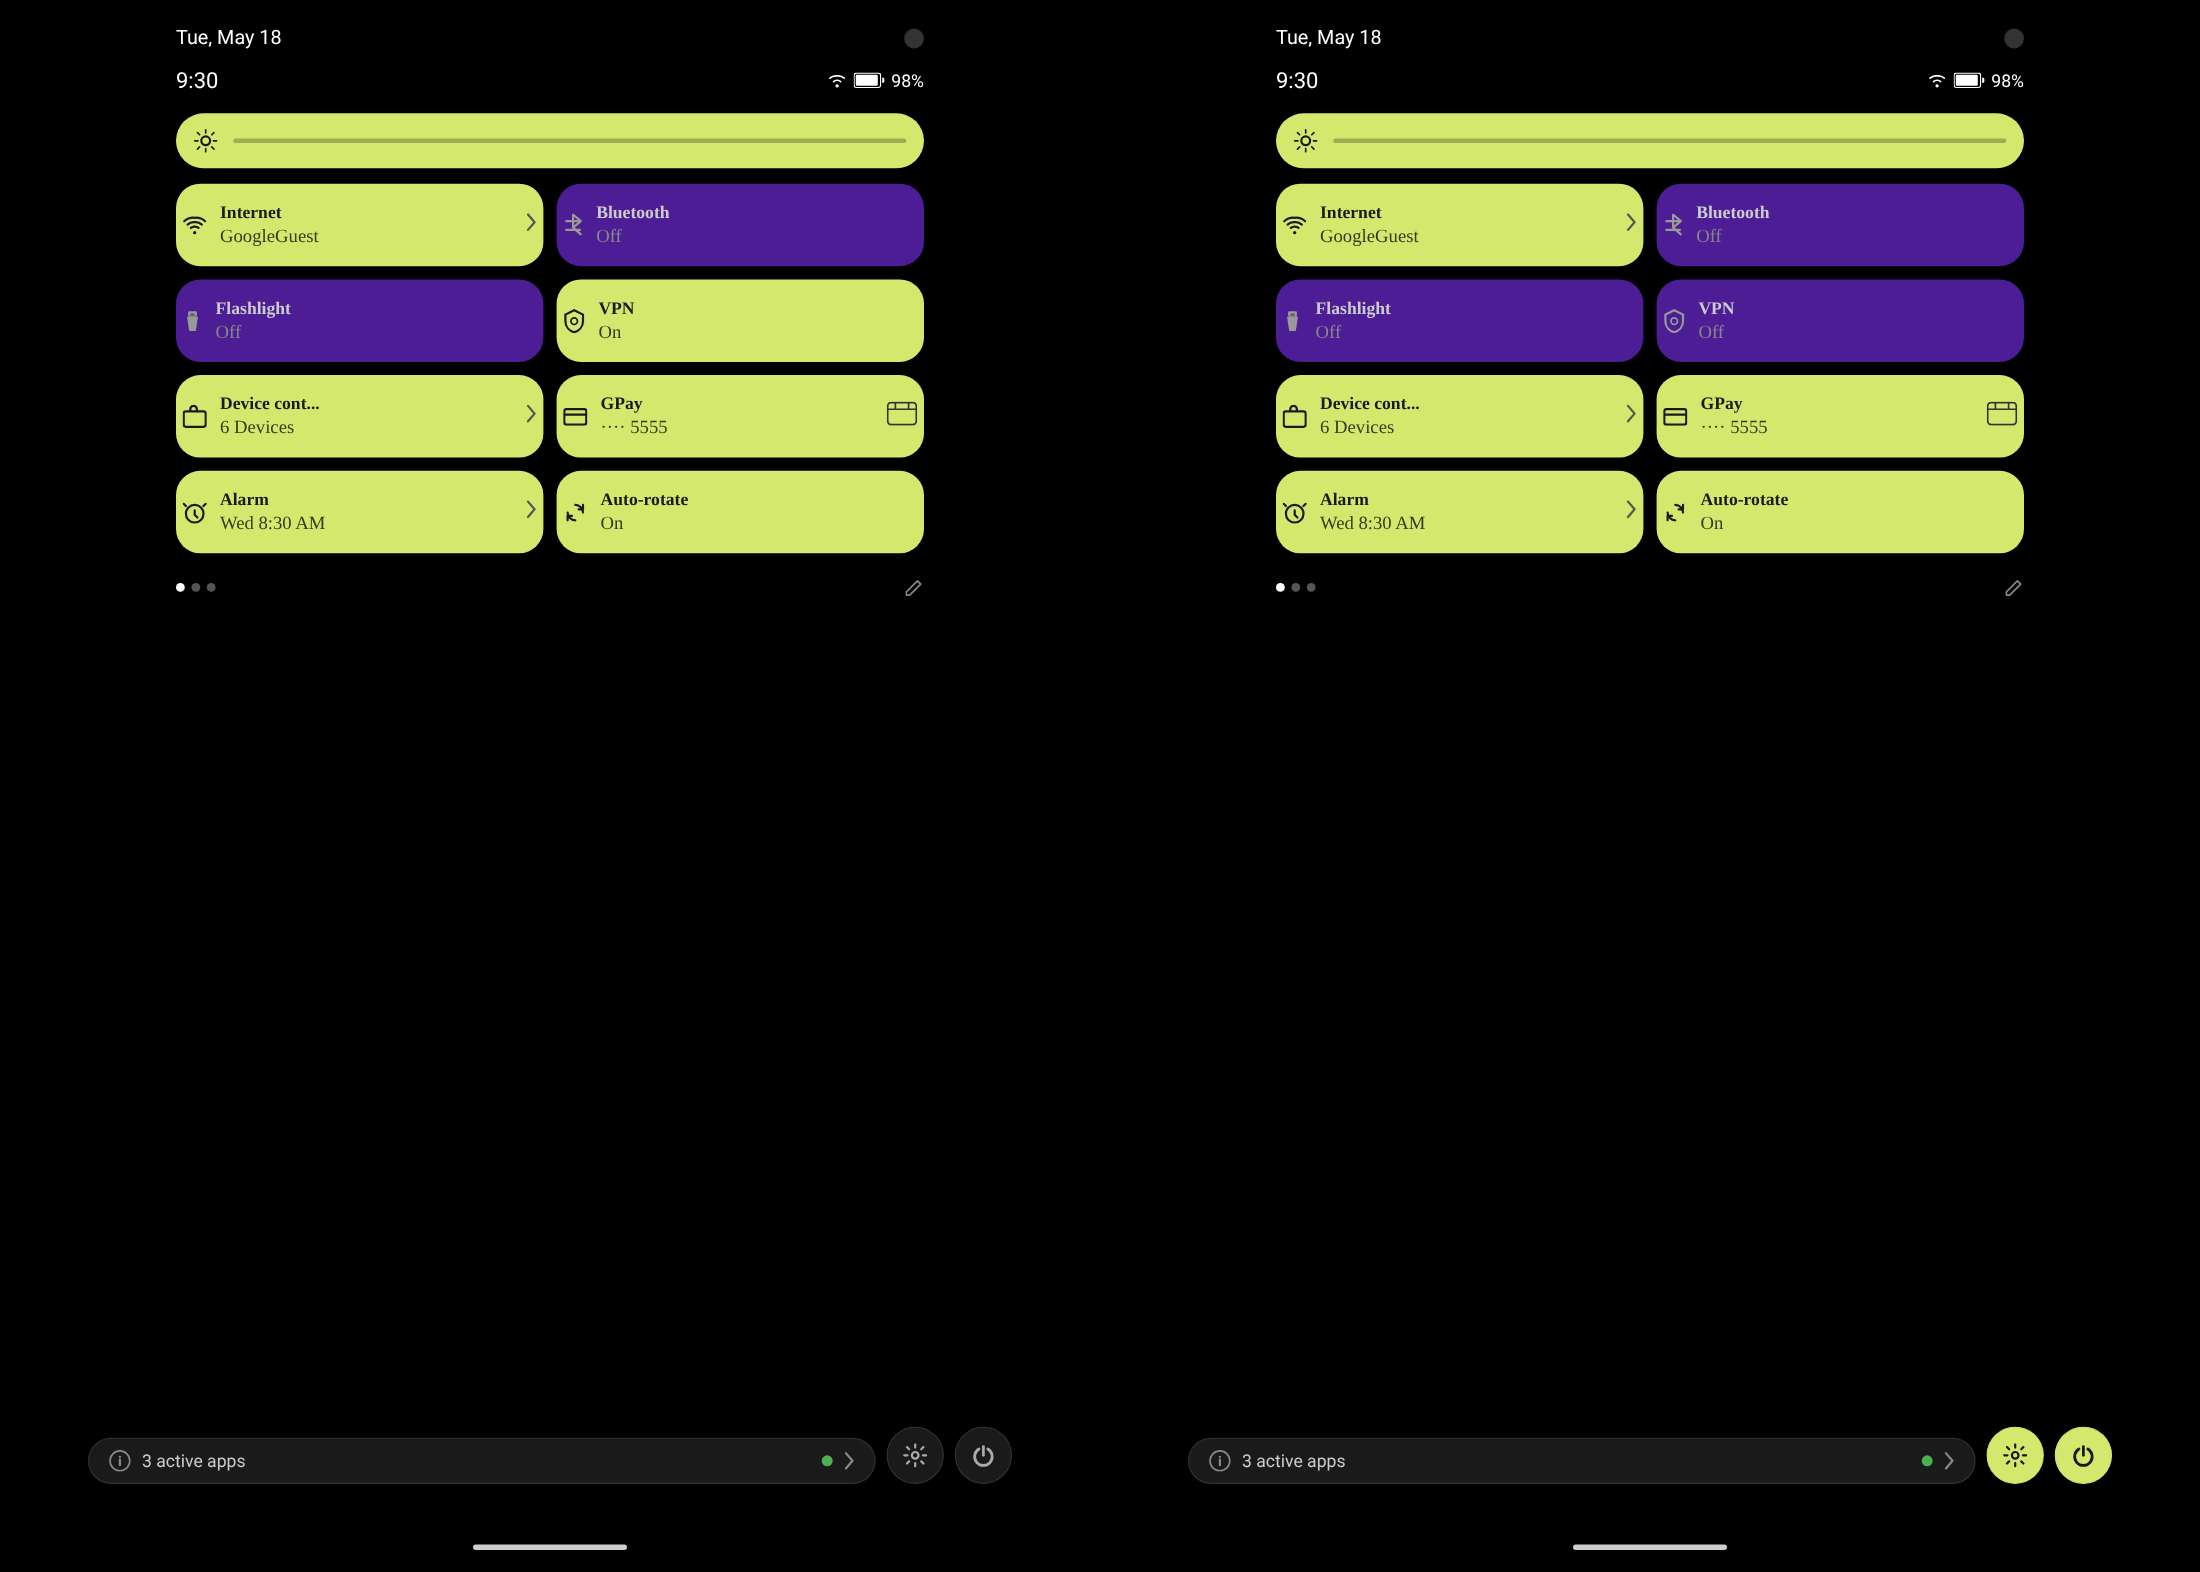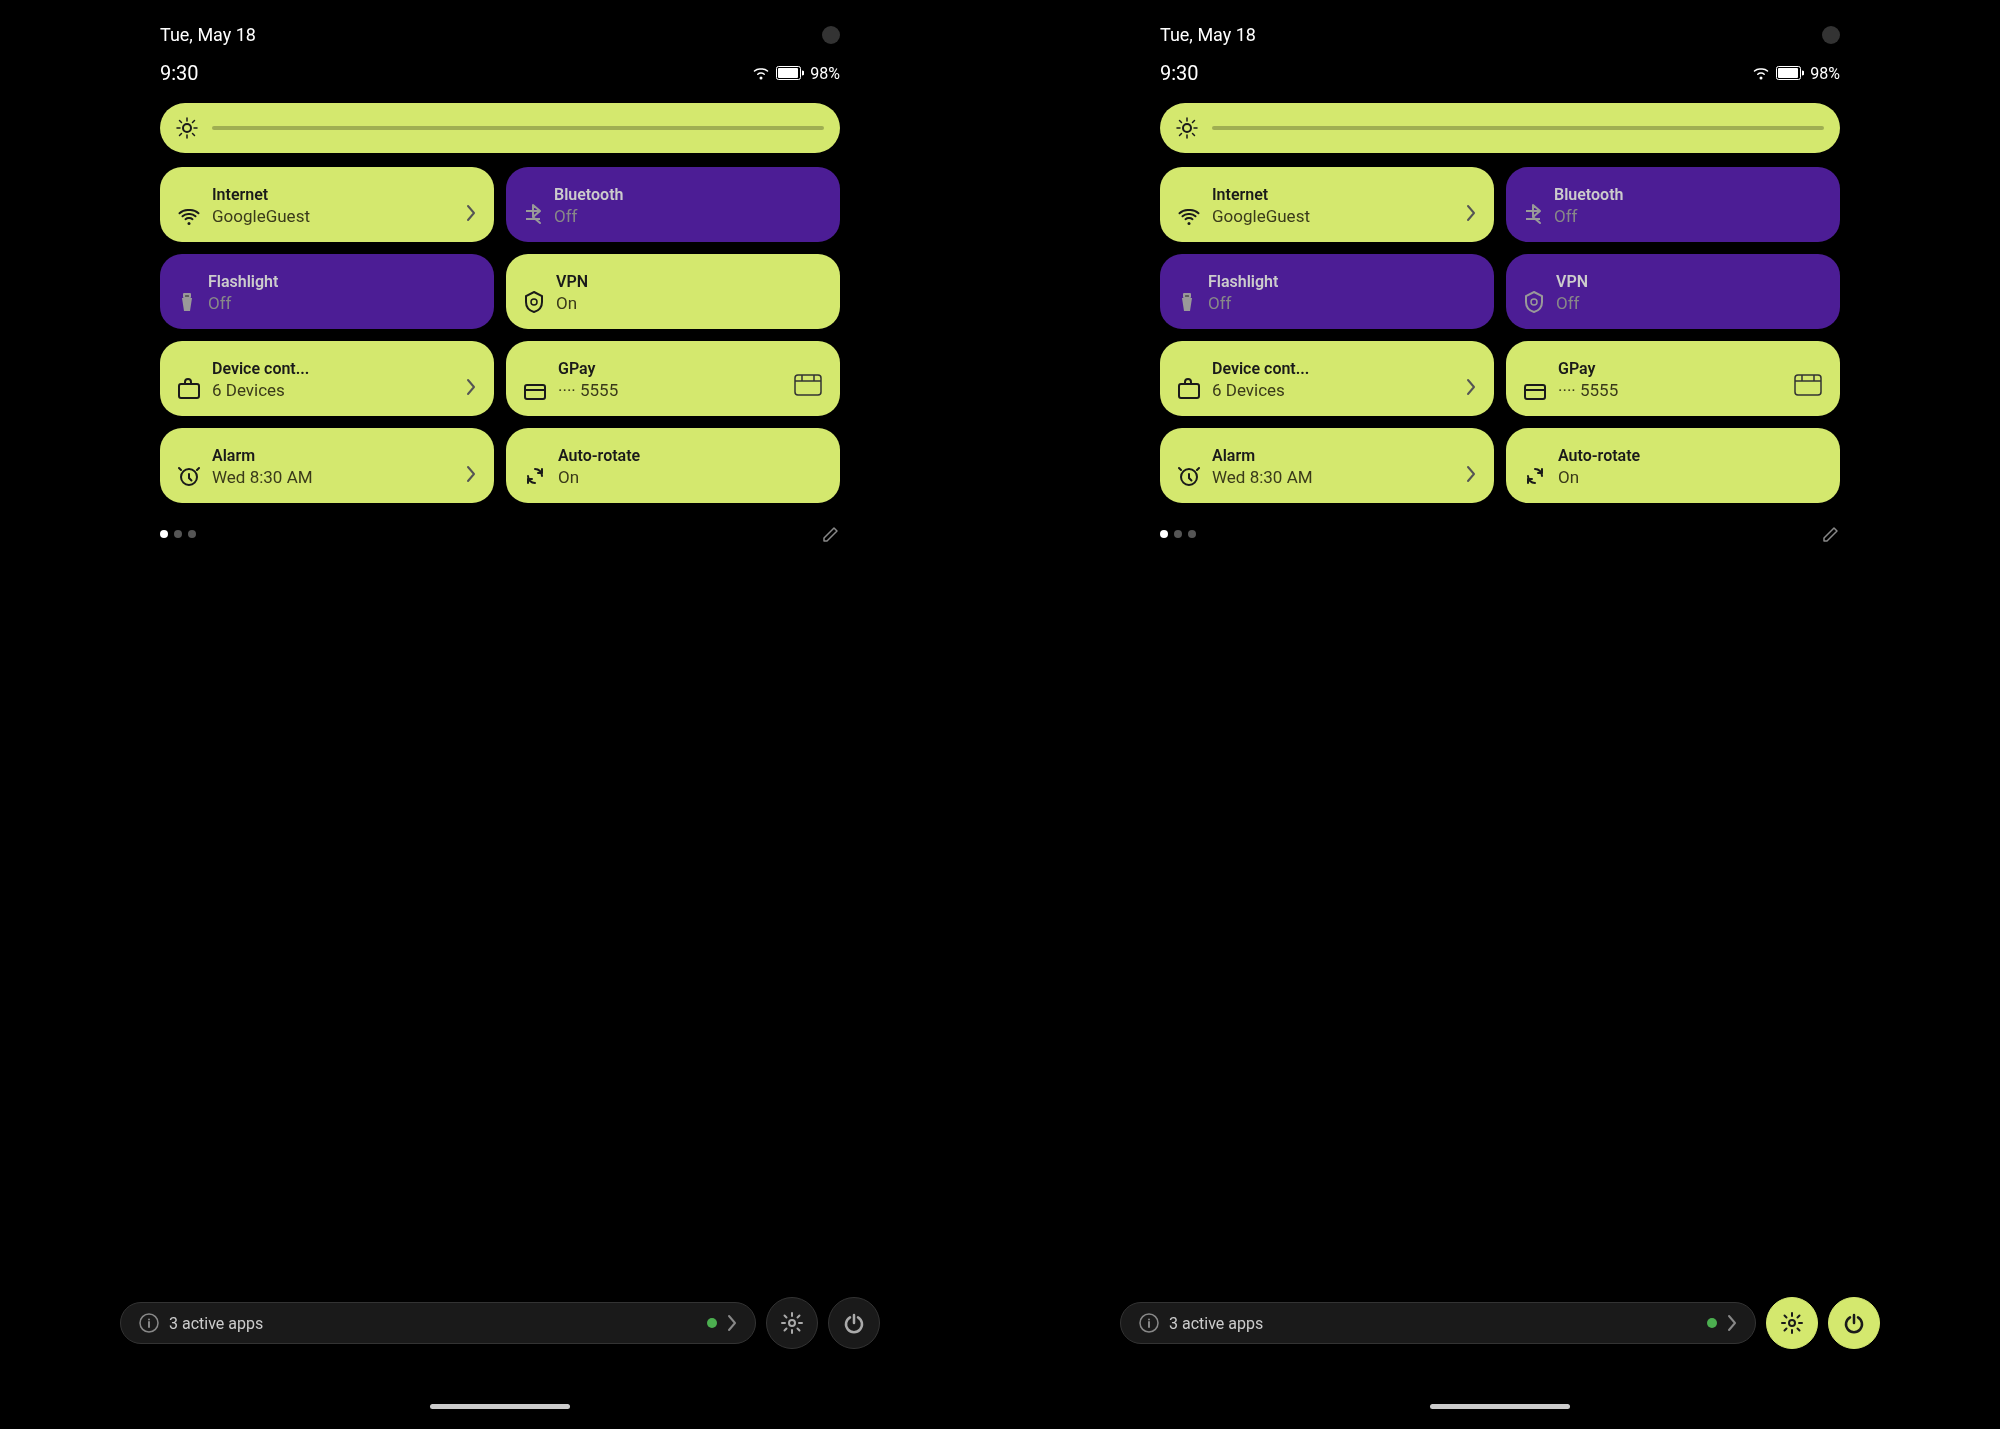--- a/index.html
+++ b/index.html
@@ -88,27 +88,28 @@
     
     .tiles-grid {
       display: grid;
       grid-template-columns: 1fr 1fr;
       gap: 12px;
       margin-bottom: 12px;
     }
 
     .tile {
       border-radius: 22px;
-      padding: 16px 18px;
-      display: flex;
-      align-items: flex-end;
+      padding: 16px 6px;
+      display: flex;
+      align-items: center;
       gap: 12px;
       min-height: 75px;
       cursor: pointer;
       position: relative;
+      font-family: Liberation Serif, serif;
     }
 
     .tile-active {
       background: #d4e86e;
     }
 
     .tile-inactive {
       background: #4c1d95;
     }
 
@@ -162,24 +163,24 @@
       background: #fff;
     }
 
     
     .bottom-bar {
       position: absolute;
       bottom: 80px;
       left: 0;
       right: 0;
       display: flex;
-      align-items: center;
+      align-items: flex-end;
       justify-content: center;
       gap: 10px;
-      padding: 0 120px;
+      padding: 0 80px;
     }
 
     .active-apps-pill {
       background: #1a1a1a;
       border: 1px solid #333;
       border-radius: 50px;
       padding: 10px 18px;
       display: flex;
       align-items: center;
       gap: 10px;

